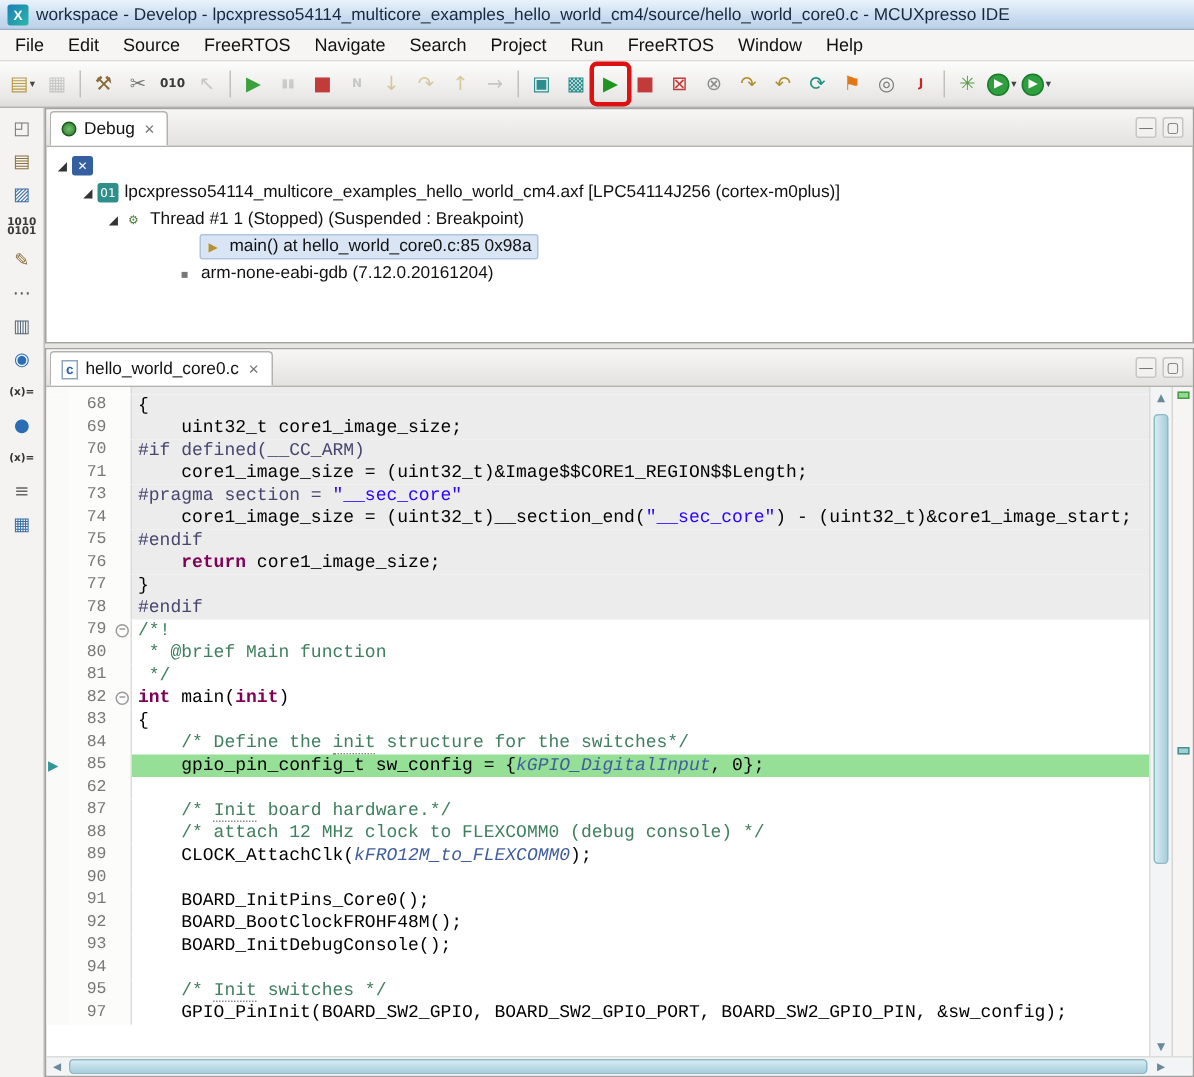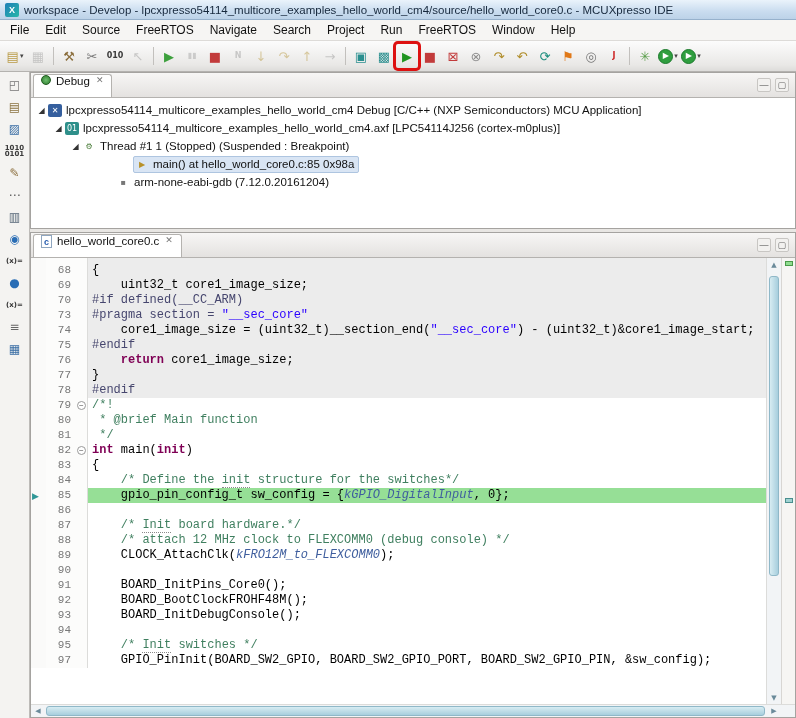--- a/index.html
+++ b/index.html
@@ -36,21 +36,21 @@
   .rail-t{font-size:7px;font-weight:bold;white-space:pre;text-align:right;line-height:6px}
   .content{flex:1;display:flex;flex-direction:column;min-width:0}
 
   
   .panel{background:#fff;border:1px solid #a5a3a0;display:flex;flex-direction:column;min-width:0}
   .debug-panel{height:157px;margin-bottom:3px}
   .editor-panel{flex:1}
   .tabbar{height:25px;background:linear-gradient(#f7f6f5,#e4e2e0);border-bottom:1px solid #b4b2af;
     display:flex;align-items:flex-end;padding-left:2px}
   .tab{height:23px;background:#fff;border:1px solid #b4b2af;border-bottom:none;border-radius:3px 3px 0 0;
-    display:flex;align-items:flex-start;gap:5px;padding:0 7px;font-size:11.5px}
+    display:flex;align-items:center;gap:5px;padding:0 7px;font-size:11.5px}
   .tab-close{font-size:9px;color:#777;padding:0 1px}
   .bug-icon{width:10px;height:10px;border-radius:50%;background:radial-gradient(#6fc06f,#2d7a2d);border:1px solid #1e5c1e}
   .file-icon{width:11px;height:13px;background:#fff;border:1px solid #8fa6c0;color:#2a5fb0;font-size:9px;font-weight:bold;
     display:flex;align-items:center;justify-content:center}
   .panel-btns{margin-left:auto;display:flex;gap:4px;padding:0 6px;align-items:center;height:100%}
   .pbtn{font-size:9px;color:#666;width:14px;height:14px;display:flex;align-items:center;justify-content:center;border:1px solid #c8c6c3;background:#f2f1ef;border-radius:2px}
 
   
   .tree{flex:1;overflow:hidden;padding-top:3px;font-size:11.5px}
   .trow{display:flex;align-items:center;height:18px;width:max-content;white-space:nowrap}
@@ -267,21 +267,20 @@
         </div>
         <div class="panel-btns">
             <span class="pbtn">—</span>
             <span class="pbtn">▢</span>
           </div>
       </div>
       <div class="tree">
           <div class="trow" style="padding-left: 4px;">
             <span class="twist">◢</span>
             <span class="ticon" style="background: rgb(53, 95, 158); color: rgb(255, 255, 255);">✕</span>
-            <span class="tlabel">lpcxpresso54114_multicore_examples_hello_world_cm4 Debug [C/C++ (NXP Semiconductors) MCU Application]</span>
           </div>
           <div class="trow" style="padding-left: 21px;">
             <span class="twist">◢</span>
             <span class="ticon" style="background: rgb(46, 143, 138); color: rgb(255, 255, 255);">01</span>
             <span class="tlabel">lpcxpresso54114_multicore_examples_hello_world_cm4.axf [LPC54114J256 (cortex-m0plus)]</span>
           </div>
           <div class="trow" style="padding-left: 38px;">
             <span class="twist">◢</span>
             <span class="ticon" style="color: rgb(74, 125, 58);">⚙</span>
             <span class="tlabel">Thread #1 1 (Stopped) (Suspended : Breakpoint)</span>
@@ -336,20 +335,26 @@
                 <span class="ltext bg-block"><span class="tk-p">    uint32_t core1_image_size;</span></span>
               </div>
               <div class="cl">
                 <span class="annot"></span>
                 <span class="lnum">70</span>
                 <span class="fcol"></span>
                 <span class="ltext bg-block"><span class="tk-d">#if defined(__CC_ARM)</span></span>
               </div>
               <div class="cl">
                 <span class="annot"></span>
+                <span class="lnum">71</span>
+                <span class="fcol"></span>
+                <span class="ltext bg-block"><span class="tk-p">    core1_image_size = (uint32_t)&amp;Image$$CORE1_REGION$$Length;</span></span>
+              </div>
+              <div class="cl">
+                <span class="annot"></span>
                 <span class="lnum">73</span>
                 <span class="fcol"></span>
                 <span class="ltext bg-block"><span class="tk-d">#pragma section = </span><span class="tk-s">"__sec_core"</span></span>
               </div>
               <div class="cl">
                 <span class="annot"></span>
                 <span class="lnum">74</span>
                 <span class="fcol"></span>
                 <span class="ltext bg-block"><span class="tk-p">    core1_image_size = (uint32_t)__section_end(</span><span class="tk-s">"__sec_core"</span><span class="tk-p">) - (uint32_t)&amp;core1_image_start;</span></span>
               </div>
@@ -420,21 +425,21 @@
               <div class="cl">
                 <span class="annot">
                   <span class="ip">▶</span>
                 </span>
                 <span class="lnum">85</span>
                 <span class="fcol"></span>
                 <span class="ltext bg-current"><span class="tk-p">    gpio_pin_config_t sw_config = {</span><span class="tk-e">kGPIO_DigitalInput</span><span class="tk-p">, 0};</span></span>
               </div>
               <div class="cl">
                 <span class="annot"></span>
-                <span class="lnum">86</span>
+                <span class="lnum">62</span>
                 <span class="fcol"></span>
                 <span class="ltext"></span>
               </div>
               <div class="cl">
                 <span class="annot"></span>
                 <span class="lnum">87</span>
                 <span class="fcol"></span>
                 <span class="ltext"><span class="tk-p">    </span><span class="tk-c">/* </span><span class="tk-cw">Init</span><span class="tk-c"> board hardware.*/</span></span>
               </div>
               <div class="cl">

